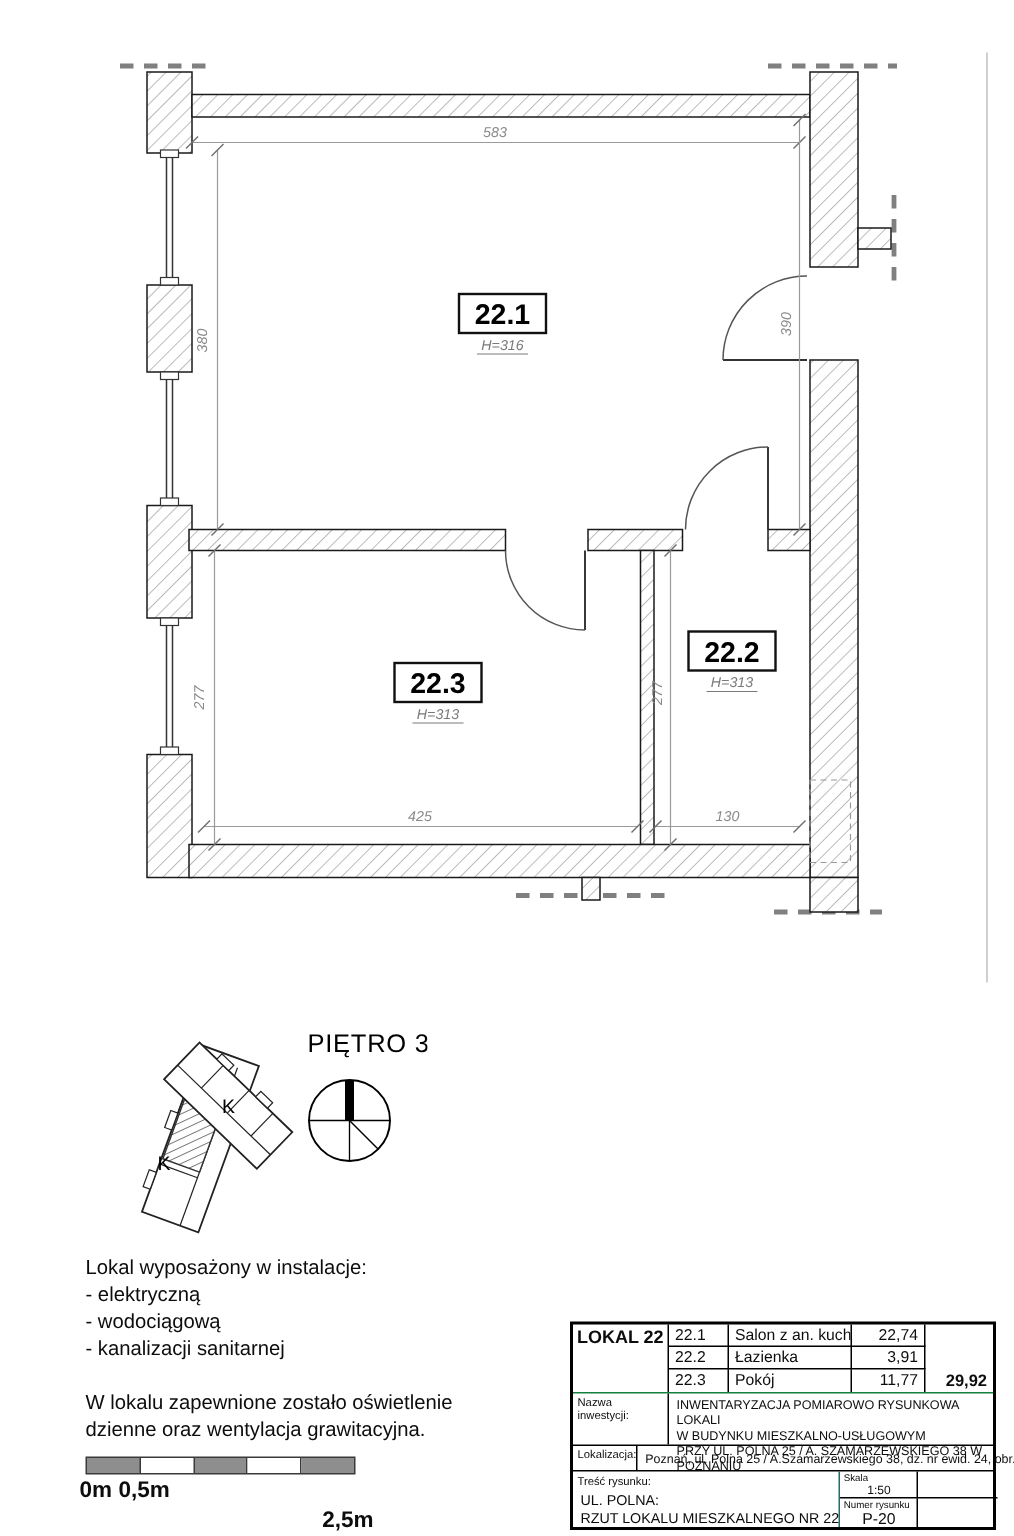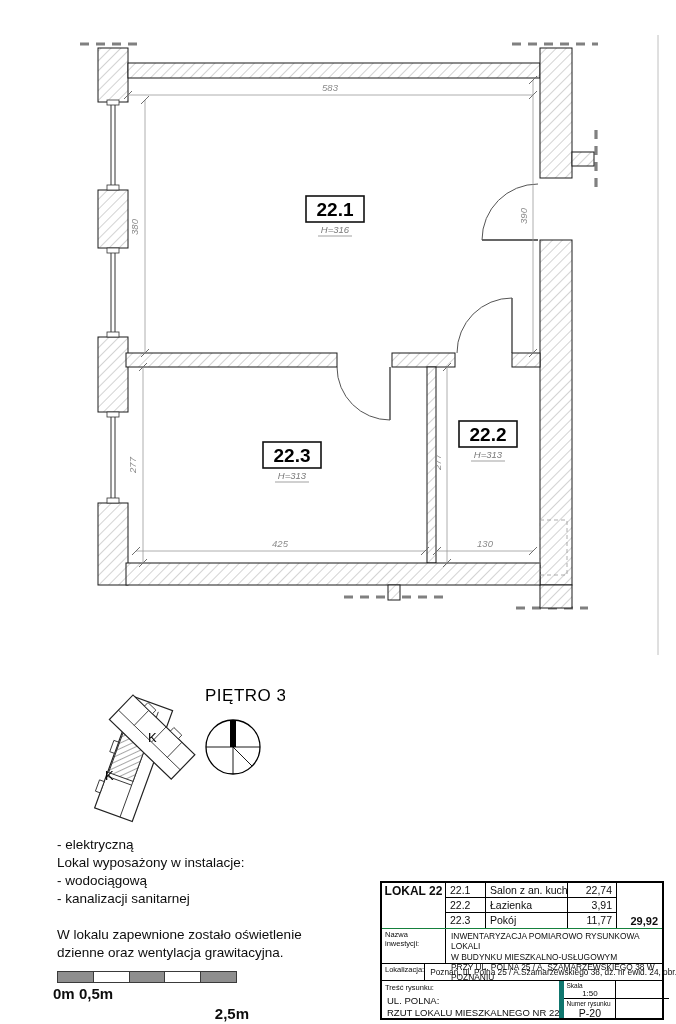--- a/index.html
+++ b/index.html
@@ -59,21 +59,21 @@
   .rw1{grid-row:1;border-bottom:1px solid #000;}
   .rw2{grid-row:2;border-bottom:1px solid #000;}
   .rw3{grid-row:3;}
   .total{grid-column:5;grid-row:1/4;display:flex;align-items:flex-end;justify-content:flex-end;font-weight:bold;font-size:11px;padding:0 4px 1px 0;}
   .tb-nazwa{display:flex;border-bottom:1px solid #000;height:34px;}
   .tb-label{width:60px;border-right:1px solid #000;font-size:7.5px;padding:2px 0 0 3px;white-space:pre-line;line-height:8.5px;}
   .nzcontent{flex:1;font-size:8.4px;line-height:10.3px;padding:2px 0 0 5px;}
   .tb-lok{display:flex;border-bottom:1px solid #000;height:16px;}
   .lokcontent{flex:1;font-size:8.3px;padding:3px 0 0 5px;white-space:nowrap;}
   .tb-tresc{display:flex;height:37px;}
-  .tresc-left{flex:1;position:relative;border-right:5px solid #0f766e;}
+  .tresc-left{flex:1;position:relative;border-right:1px solid #0f766e;}
   .tlabel{font-size:7.5px;padding:2px 0 0 3px;}
   .t1{font-size:9.5px;padding:3px 0 0 5px;}
   .t2{font-size:9.5px;padding:1px 0 0 5px;white-space:nowrap;}
   .tresc-right{width:105px;display:grid;grid-template-columns:52px 53px;grid-template-rows:18px 19px;}
   .cell-skala{grid-column:1;grid-row:1;border-bottom:1px solid #000;border-right:1px solid #000;}
   .cell-numer{grid-column:1;grid-row:2;border-right:1px solid #000;}
   .cell-e1{grid-column:2;grid-row:1;border-bottom:1px solid #000;}
   .cell-e2{grid-column:2;grid-row:2;}
   .cl-label{font-size:6.5px;padding:1px 0 0 2px;}
   .cl-val{text-align:center;font-size:8px;}
@@ -254,22 +254,22 @@
     <g class="compass">
       <circle cx="178" cy="72" r="27"></circle>
       <line x1="151" y1="72" x2="205" y2="72"></line>
       <line x1="178" y1="72" x2="178" y2="99"></line>
       <line x1="178" y1="72" x2="197" y2="91"></line>
       <rect x="175" y="45" width="6" height="27" fill="#000"></rect>
     </g>
   </svg>
 
   <div class="notes">
+    <div>Lokal wyposażony w instalacje:</div>
     <div>- elektryczną</div>
-    <div>Lokal wyposażony w instalacje:</div>
     <div>- wodociągową</div>
     <div>- kanalizacji sanitarnej</div>
     <div class="para">W lokalu zapewnione zostało oświetlenie</div>
     <div>dzienne oraz wentylacja grawitacyjna.</div>
   </div>
 
   <div class="scalebar">
     <div class="sb-bar">
       <span class="seg f"></span>
       <span class="seg"></span>

